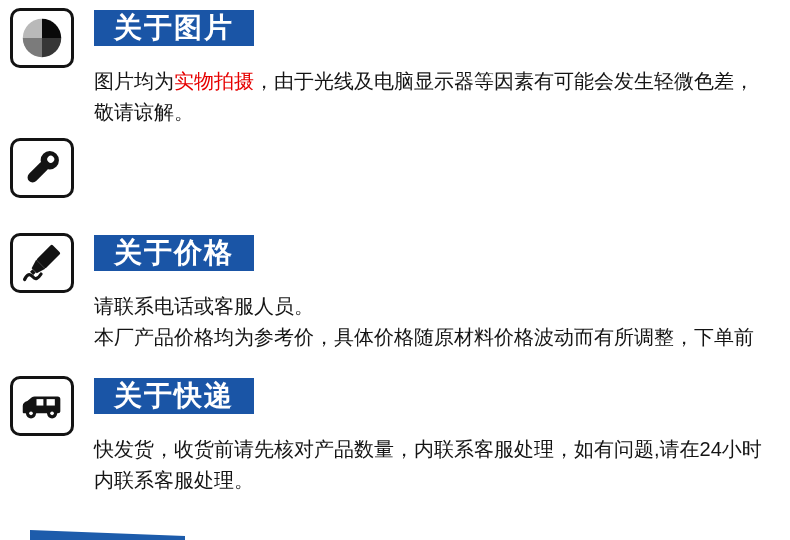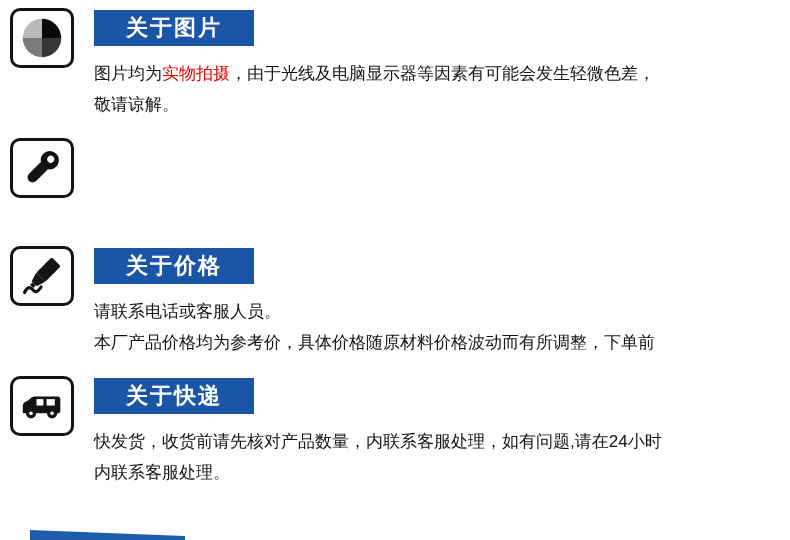--- a/index.html
+++ b/index.html
@@ -11,23 +11,23 @@
   .section{position:absolute;left:10px;display:flex;align-items:flex-start;}
   .icon-box{
     width:58px;height:54px;border:3px solid #131313;border-radius:10px;
     background:#ffffff;flex:none;margin-top:-2px;
     display:flex;align-items:center;justify-content:center;
   }
   .icon-box svg{display:block;}
   .content{margin-left:20px;}
   .badge{
     width:160px;height:36px;display:flex;align-items:center;justify-content:center;
-    color:#ffffff;font-size:22px;font-weight:bold;letter-spacing:2px;
+    color:#ffffff;font-size:28px;font-weight:bold;letter-spacing:2px;
   }
-  .body{margin-top:12px;font-size:17px;line-height:31px;color:#141414;}
+  .body{margin-top:20px;font-size:20px;line-height:31px;color:#141414;}
   .line{white-space:nowrap;}
   .red{color:#e60000;}
   .bottom-edge{
     position:absolute;left:30px;bottom:0;width:155px;height:10px;
     clip-path:polygon(0 0,100% 60%,100% 100%,0 100%);
   }
 </style>
 </head>
 <body>
 
@@ -56,21 +56,21 @@
     <svg width="44" height="44" viewBox="0 0 48 48" aria-hidden="true">
       <g transform="rotate(45 24 24)" fill="#131313">
         <rect x="18.5" y="16" width="11" height="28" rx="5.5"></rect>
         <circle cx="24" cy="12" r="10"></circle>
         <circle cx="24" cy="10.5" r="3.8" fill="#ffffff"></circle>
       </g>
     </svg>
   </div>
 </div>
 
-<div class="section" style="top:248px">
+<div class="section" style="top:235px">
   <div class="icon-box">
     <svg width="44" height="44" viewBox="0 0 48 48" aria-hidden="true">
       <g transform="rotate(45 24 24)" fill="#131313">
         <rect x="17" y="2" width="14" height="24" rx="2"></rect>
         <polygon points="17,26 31,26 28,36 20,36"></polygon>
         <rect x="21.5" y="36" width="5" height="4"></rect>
       </g>
       <path d="M5 42 q4 -9 9 -3 q4 5 9 -3" stroke="#131313" stroke-width="3.5" fill="none" stroke-linecap="round"></path>
     </svg>
   </div>

